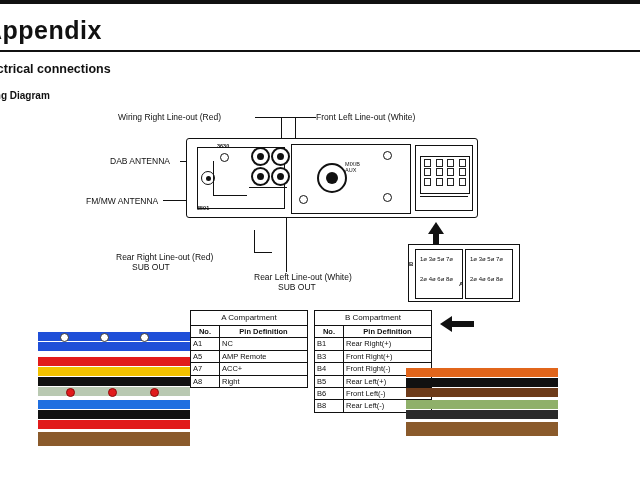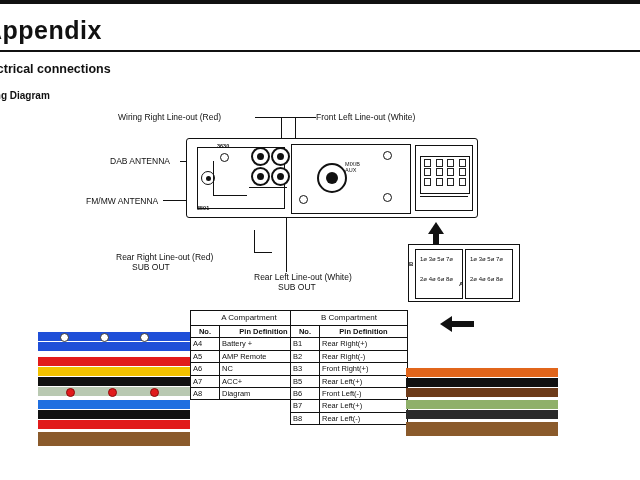--- a/index.html
+++ b/index.html
@@ -88,21 +88,21 @@
 
   
   table.pin{
     position:absolute;border-collapse:collapse;font-size:7.5px;color:#111;background:#fff;
   }
   table.pin th, table.pin td{
     border:1px solid #111;padding:1px 2px;line-height:1.25;
   }
   table.pin th.caption{font-size:8px;font-weight:normal;padding:2px;}
   .tblA{left:190px;top:310px;width:118px;}
-  .tblB{left:290px;top:310px;width:118px;}
+  .tblB{left:314px;top:310px;width:118px;}
   .colno{width:24px;}
 
   
   .wirewrap{position:absolute;}
   .wire{position:absolute;height:9px;}
   .wdot{position:absolute;width:7px;height:7px;border-radius:50%;background:#fff;border:1px solid #333;}
   .wdot.red{background:#e11b1b;border-color:#8a0d0d;}
 </style>
 </head>
 <body>
@@ -204,76 +204,68 @@
     <tr>
         <th class="caption" colspan="2">A Compartment</th>
       </tr>
     <tr>
       <th class="colno">No.</th>
       <th>Pin Definition</th>
     </tr>
   </thead>
   <tbody>
     <tr>
-        <td>A4</td>
-        <td>Battery +</td>
+        <td>A1</td>
+        <td>NC</td>
       </tr>
     <tr>
         <td>A5</td>
         <td>AMP Remote</td>
       </tr>
     <tr>
-        <td>A6</td>
-        <td>NC</td>
-      </tr>
-    <tr>
         <td>A7</td>
         <td>ACC+</td>
       </tr>
     <tr>
         <td>A8</td>
-        <td>Diagram</td>
+        <td>Right</td>
       </tr>
   </tbody>
 </table>
 
 <table class="pin tblB">
   <thead>
     <tr>
         <th class="caption" colspan="2">B  Compartment</th>
       </tr>
     <tr>
       <th class="colno">No.</th>
       <th>Pin Definition</th>
     </tr>
   </thead>
   <tbody>
     <tr>
         <td>B1</td>
         <td>Rear Right(+)</td>
       </tr>
     <tr>
-        <td>B2</td>
-        <td>Rear Right(-)</td>
-      </tr>
-    <tr>
         <td>B3</td>
         <td>Front Right(+)</td>
       </tr>
     <tr>
+        <td>B4</td>
+        <td>Front Right(-)</td>
+      </tr>
+    <tr>
         <td>B5</td>
         <td>Rear Left(+)</td>
       </tr>
     <tr>
         <td>B6</td>
         <td>Front Left(-)</td>
-      </tr>
-    <tr>
-        <td>B7</td>
-        <td>Rear Left(+)</td>
       </tr>
     <tr>
         <td>B8</td>
         <td>Rear Left(-)</td>
       </tr>
   </tbody>
 </table>
 
 <div class="wirewrap" style="left:38px;top:332px;width:152px;height:130px;">
   <div class="wire" style="left:0;top:0;width:152px;background:#1f4fd8;"></div>

